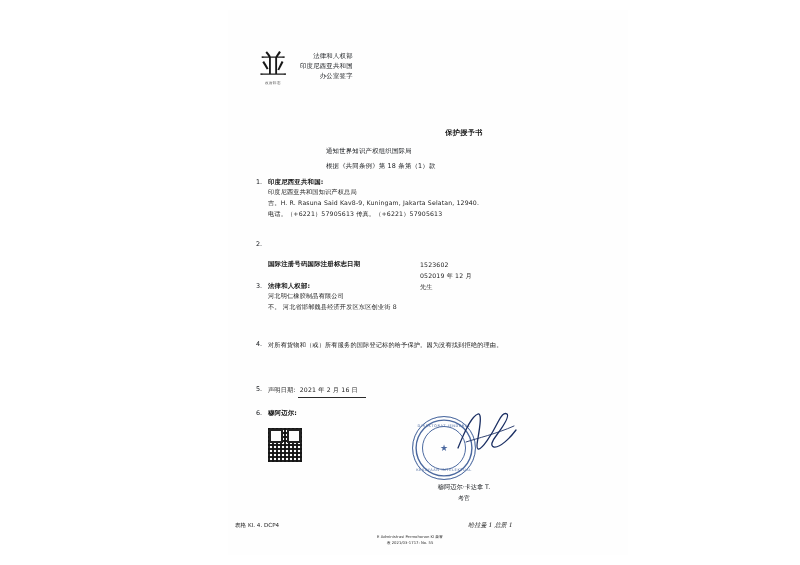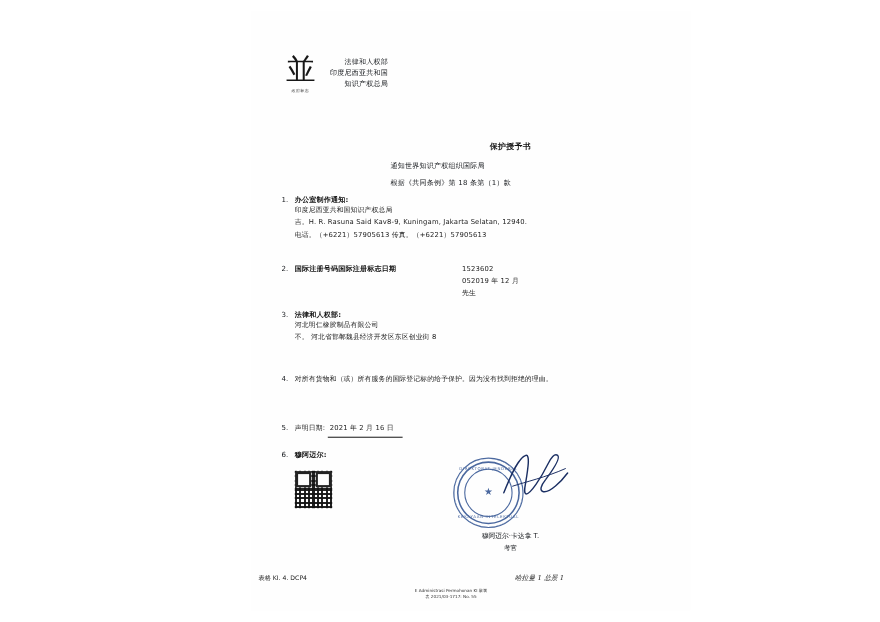--- a/index.html
+++ b/index.html
@@ -78,21 +78,21 @@
   .doc-title {
     font-family: "DejaVu Sans", sans-serif;
     font-size: 7.2px;
     font-weight: bold;
     color: #111;
     letter-spacing: 0.3px;
     text-align: center;
   }
   .subline {
     margin-top: 9px;
-    margin-left: 41px;
+    margin-left: 12px;
     font-family: "DejaVu Sans", sans-serif;
     font-size: 6.4px;
     color: #15181c;
     letter-spacing: 0.2px;
   }
   .subline.second {
     margin-top: 6px;
   }
 
   
@@ -121,20 +121,21 @@
     letter-spacing: 0.2px;
   }
   .sec-line {
     font-size: 6.2px;
     line-height: 1.75;
     color: #1b1b1b;
     letter-spacing: 0.15px;
   }
   .two-col {
     display: flex;
+    margin-top: 20px;
   }
   .col-left {
     width: 152px;
   }
   .col-right {
     flex: 1;
   }
 
   .s1 { top: 168px; }
   .s2 { top: 230px; }
@@ -275,34 +276,34 @@
   <div class="sheet">
 
     <div class="header">
       <div class="logo">
         <div class="logo-glyph">並</div>
         <div class="logo-sub">政府标志</div>
       </div>
       <div class="header-lines">
         <div>法律和人权部</div>
         <div>印度尼西亚共和国</div>
-        <div>知识产权总局</div>
+        <div>办公室签字</div>
       </div>
     </div>
 
     <div class="title-block">
       <div class="doc-title">保护授予书</div>
       <div class="subline">通知世界知识产权组织国际局</div>
       <div class="subline second">根据《共同条例》第 18 条第（1）款</div>
     </div>
 
     <div class="section s1">
       <div class="sec-num">1.</div>
       <div class="sec-body">
-        <div class="sec-head">办公室制作通知:</div>
+        <div class="sec-head">印度尼西亚共和国:</div>
         <div class="sec-line">印度尼西亚共和国知识产权总局</div>
         <div class="sec-line">吉。H. R. Rasuna Said Kav8-9, Kuningam, Jakarta Selatan, 12940.</div>
         <div class="sec-line">电话。（+6221）57905613 传真。（+6221）57905613</div>
       </div>
     </div>
 
     <div class="section s2">
       <div class="sec-num">2.</div>
       <div class="sec-body two-col">
         <div class="col-left">

